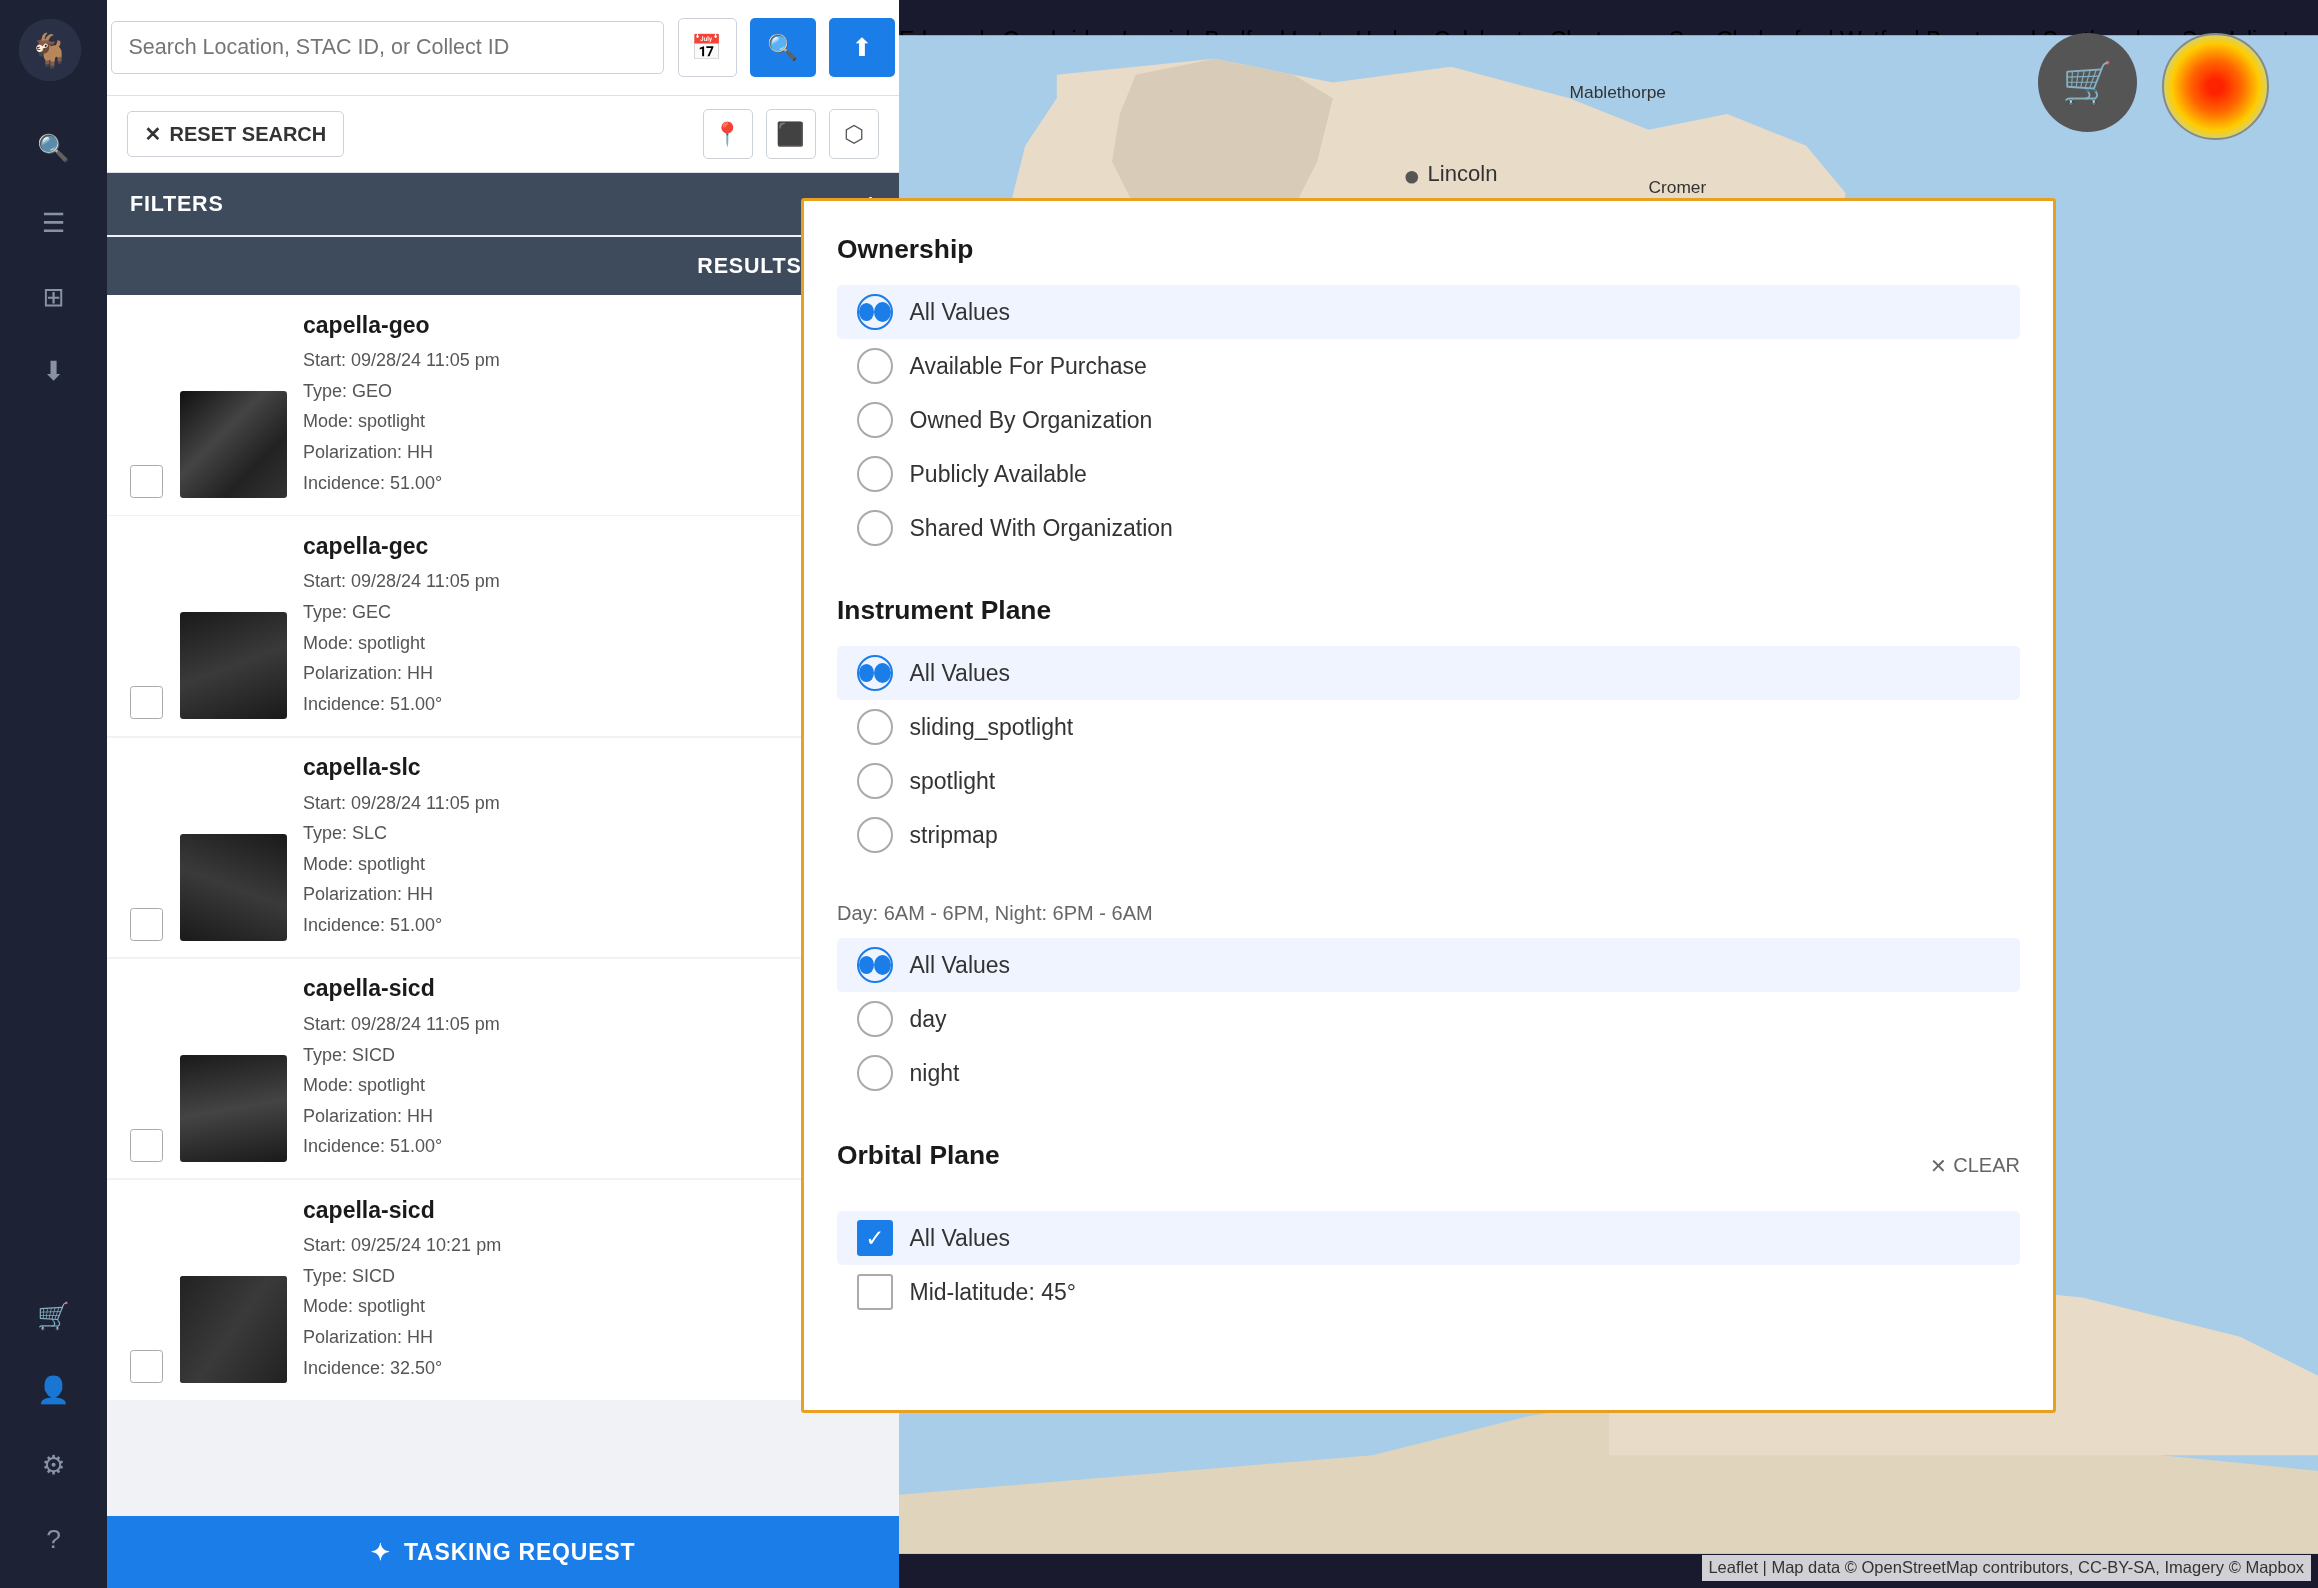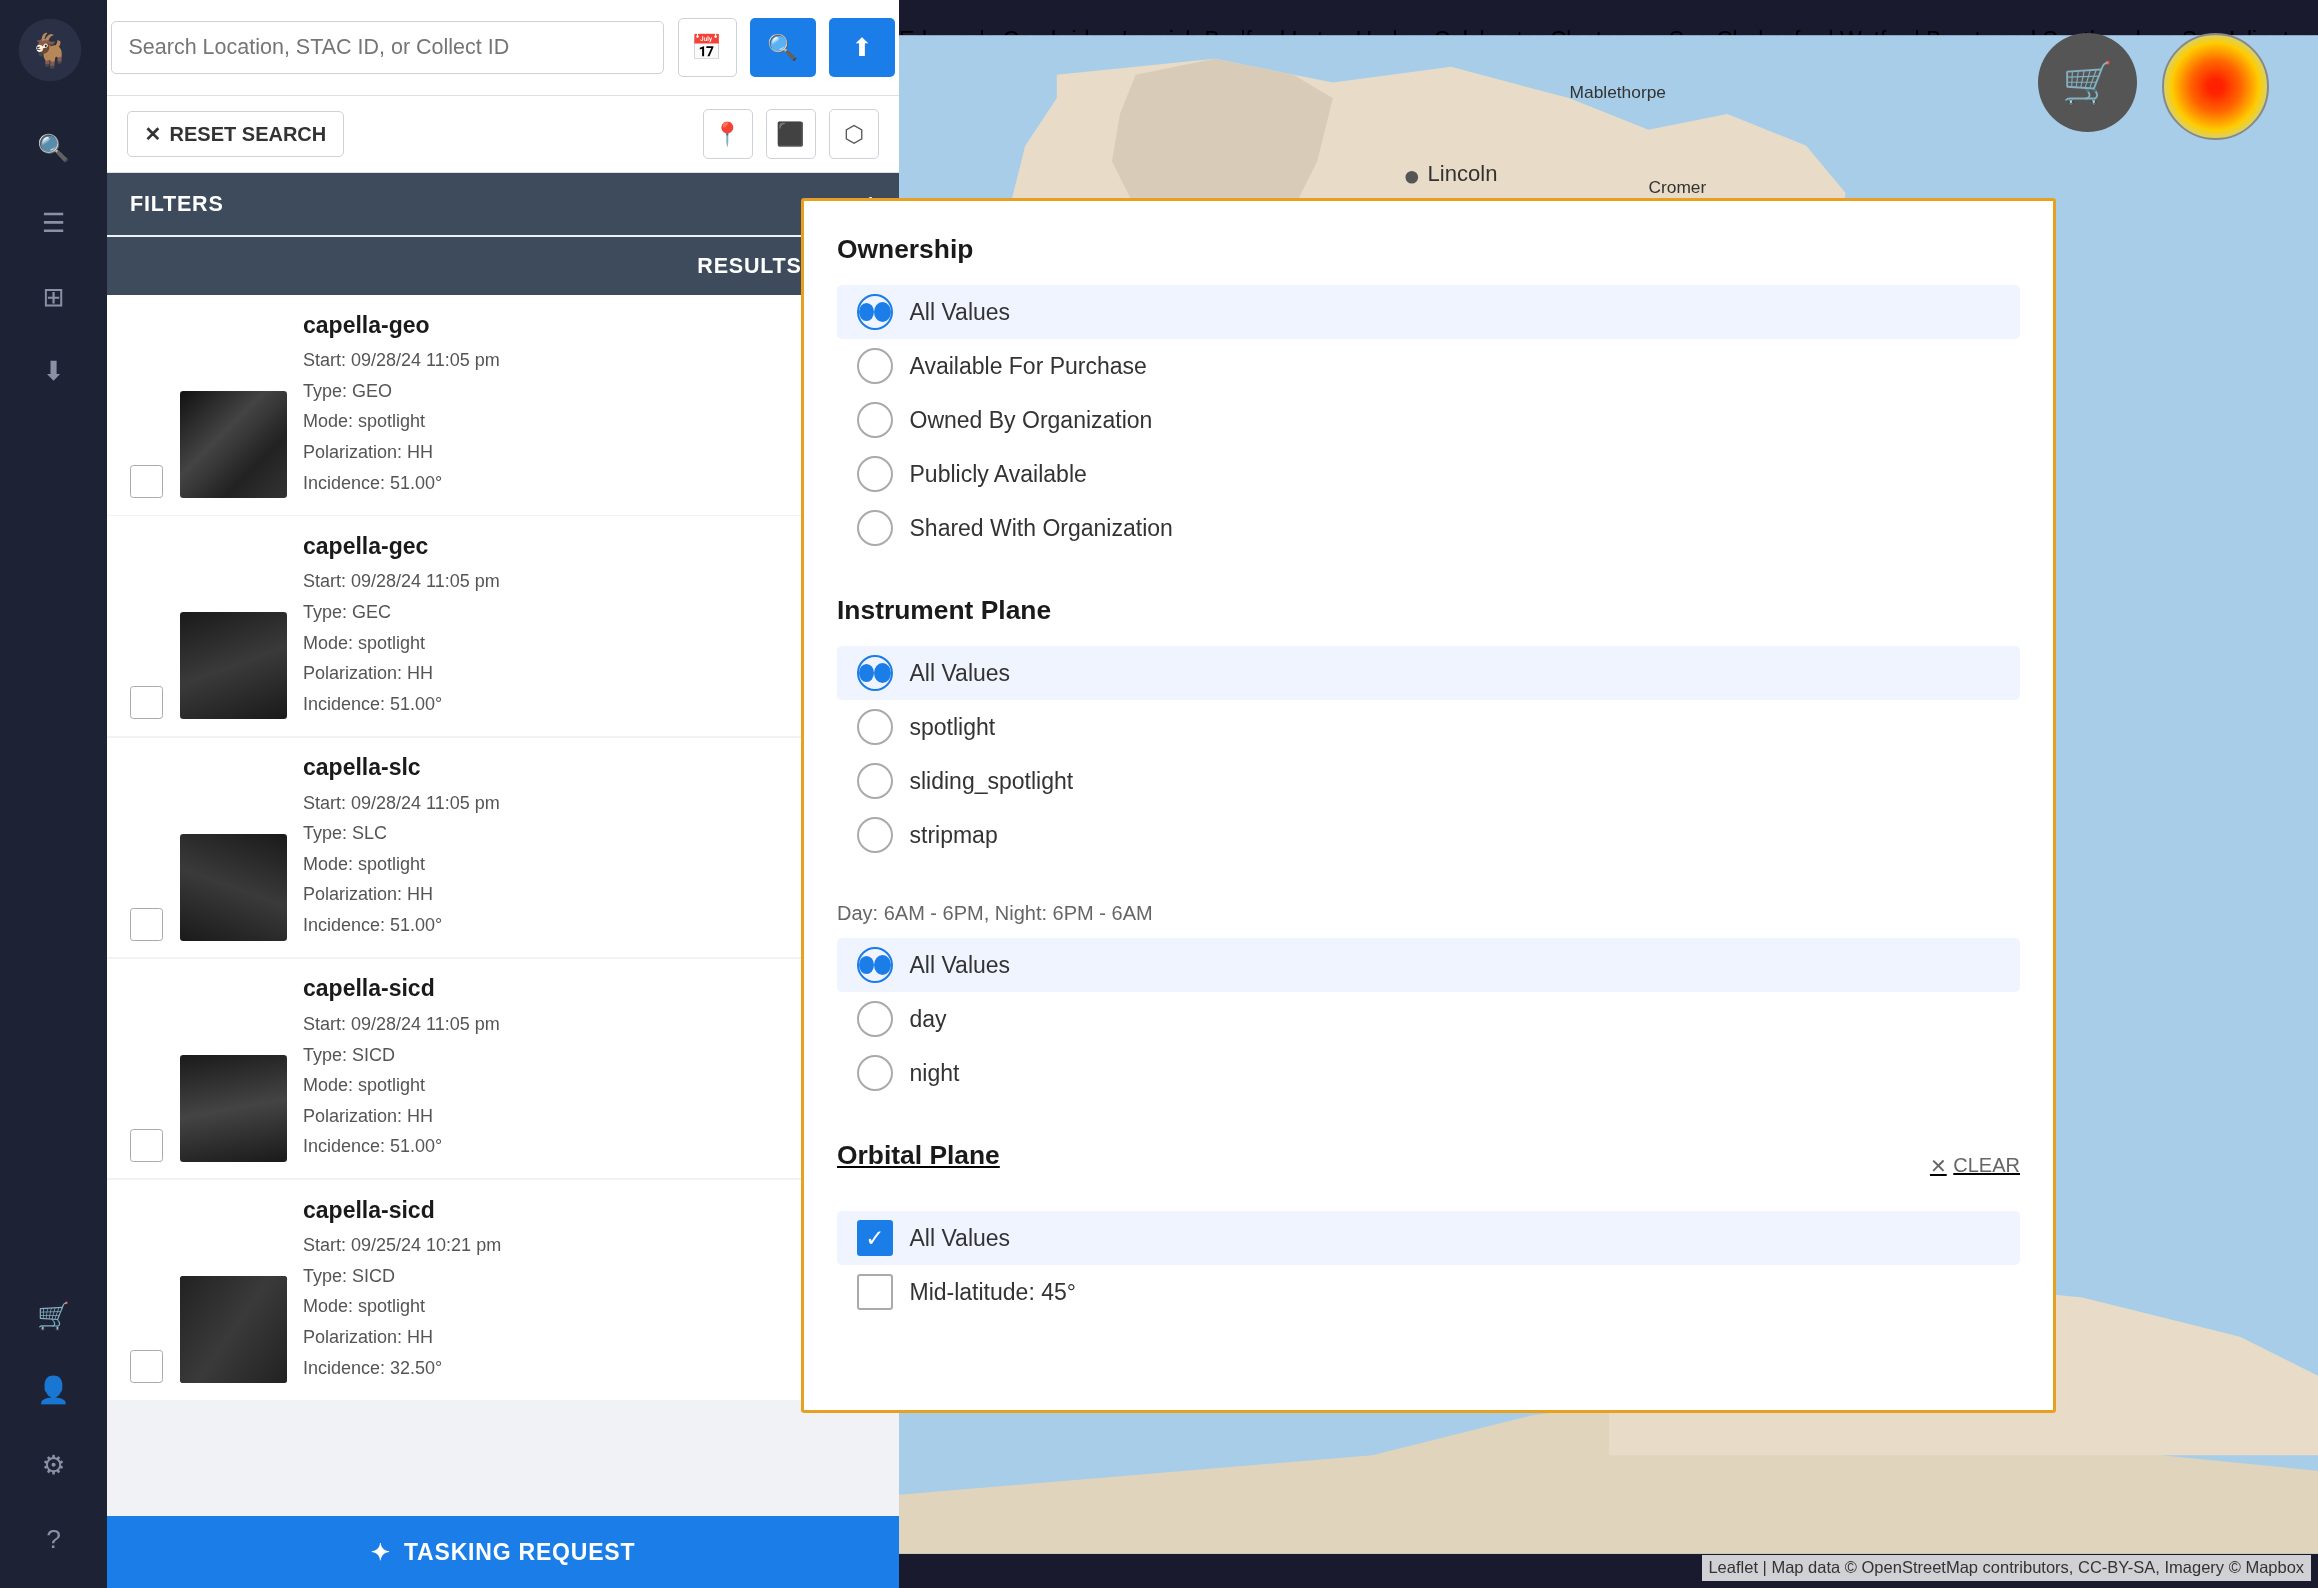--- a/index.html
+++ b/index.html
@@ -334,21 +334,20 @@
       font-size: 20px;
       color: #666;
       margin-bottom: 13.2px;
     }
 
     .filter-section-header {
       display: flex;
       align-items: center;
       justify-content: space-between;
       margin-bottom: 20px;
-      text-decoration: underline;
     }
     .clear-btn {
       color: #666;
       font-size: 20px;
       background: transparent;
       border: none;
       cursor: pointer;
       display: flex;
       align-items: center;
       gap: 6.6px;
@@ -571,26 +570,26 @@
 
     <div class="filter-option selected">
       <div class="radio-circle checked">
         <div style="width:18px;height:18px;border-radius:50%;background:#1a7de8;"></div>
       </div>
       <span>All Values</span>
     </div>
 
     <div class="filter-option">
       <div class="radio-circle"></div>
+      <span>sliding_spotlight</span>
+    </div>
+
+    <div class="filter-option">
+      <div class="radio-circle"></div>
       <span>spotlight</span>
-    </div>
-
-    <div class="filter-option">
-      <div class="radio-circle"></div>
-      <span>sliding_spotlight</span>
     </div>
 
     <div class="filter-option">
       <div class="radio-circle"></div>
       <span>stripmap</span>
     </div>
   </div>
 
   <div class="filter-section">
     <div class="filter-subtitle">Day: 6AM - 6PM, Night: 6PM - 6AM</div>

